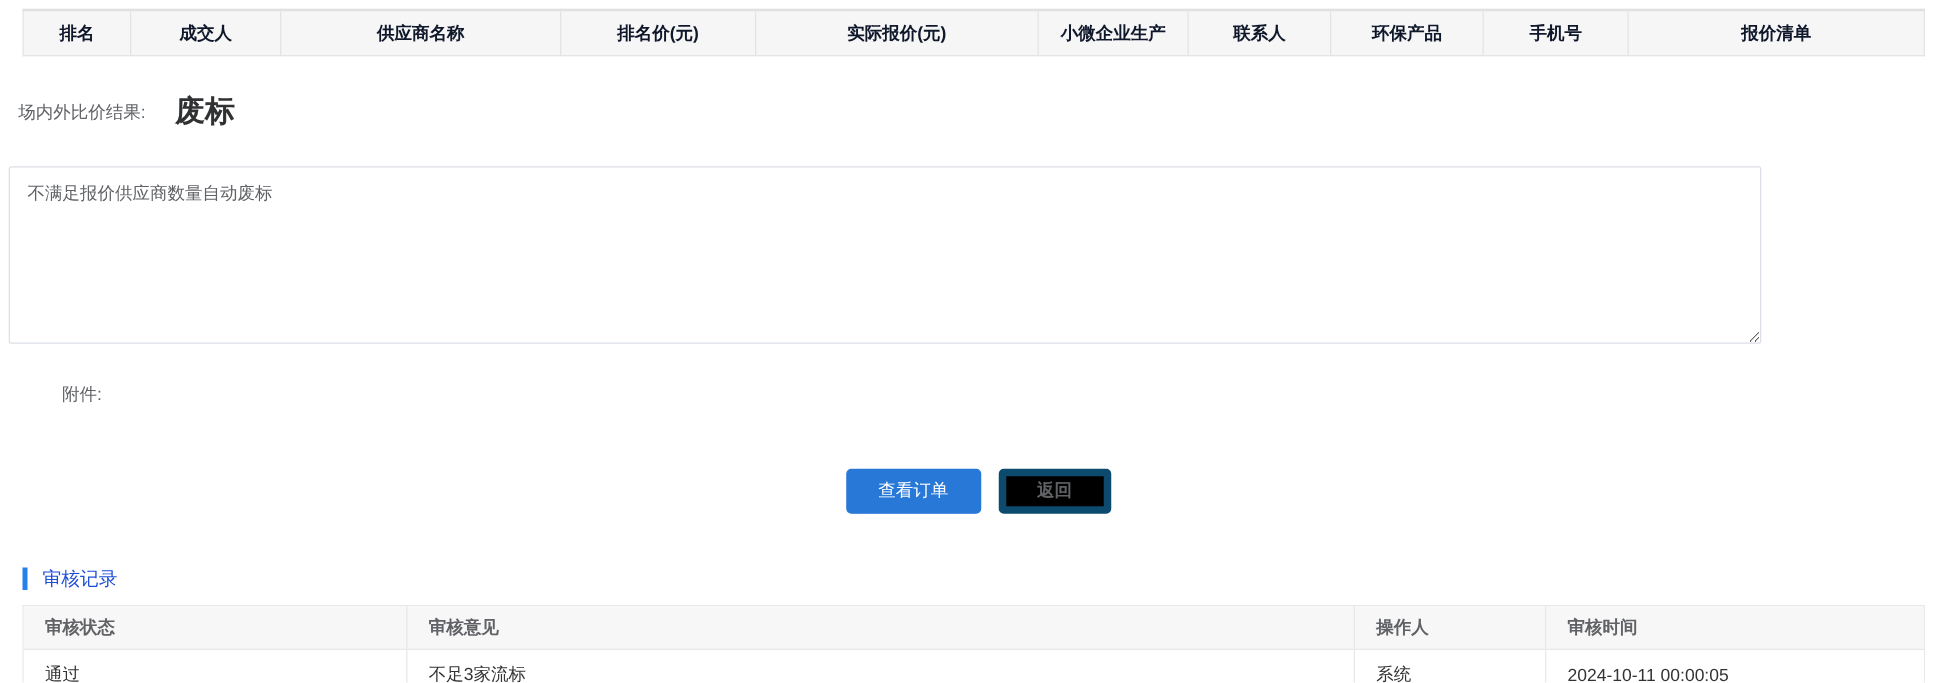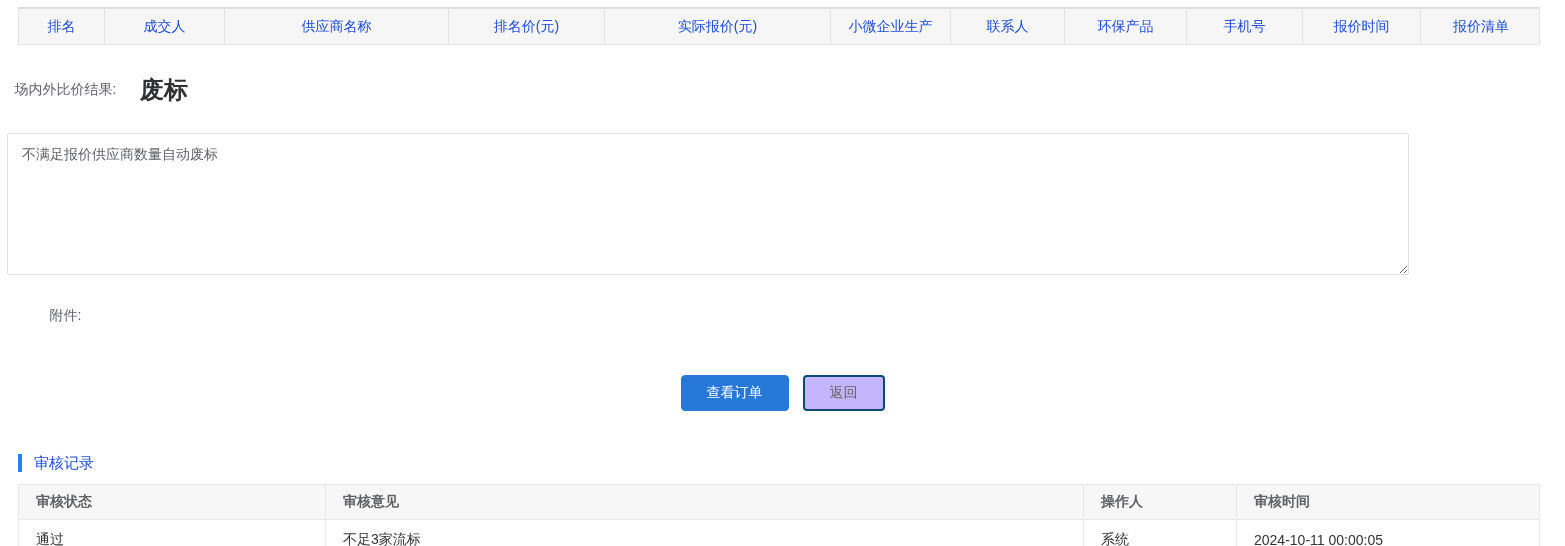--- a/index.html
+++ b/index.html
@@ -17,24 +17,25 @@
     display: flex;
     background: #f6f6f6;
     border: 1px solid #e4e4e4;
     border-top: 2px solid #e0e0e0;
   }
   .qcell {
     display: flex;
     align-items: center;
     justify-content: center;
     font-size: 14px;
-    color: #1d4ed8;
+    color: #0f172a;
     border-right: 1px solid #e3e3e3;
     white-space: nowrap;
     overflow: hidden;
+    font-weight: bold;
   }
   .qcell:last-child { border-right: none; }
 
   
   .form-row { display: flex; }
   .form-label {
     width: 131px;
     text-align: center;
     font-size: 14px;
     color: #606266;
@@ -80,23 +81,24 @@
     font-family: "Liberation Sans", "DejaVu Sans", sans-serif;
     cursor: pointer;
     padding: 0 25px;
   }
   .btn-primary {
     background: #2878d8;
     color: #ffffff;
     border: 1px solid #2878d8;
   }
   .btn-default {
-    background: #c4b5fd;
+    background: #000000;
     color: #606266;
-    border: 2px solid #0c4a6e;
+    border: 6px solid #0c4a6e;
+    font-weight: bold;
   }
 
   
   .section-title {
     margin: 43px 0 0 18px;
     display: flex;
     align-items: center;
     height: 18px;
   }
   .title-bar {
@@ -149,21 +151,20 @@
 <div class="quote-table">
   <div class="qcell" style="flex:0 0 86px">排名</div>
   <div class="qcell" style="flex:0 0 120px">成交人</div>
   <div class="qcell" style="flex:0 0 224px">供应商名称</div>
   <div class="qcell" style="flex:0 0 156px">排名价(元)</div>
   <div class="qcell" style="flex:0 0 226px">实际报价(元)</div>
   <div class="qcell" style="flex:0 0 120px">小微企业生产</div>
   <div class="qcell" style="flex:0 0 114px">联系人</div>
   <div class="qcell" style="flex:0 0 122px">环保产品</div>
   <div class="qcell" style="flex:0 0 116px">手机号</div>
-  <div class="qcell" style="flex:0 0 118px">报价时间</div>
   <div class="qcell" style="flex:1 0 120px">报价清单</div>
 </div>
 
 <div class="form-row row-result">
   <div class="form-label">场内外比价结果:</div>
   <div class="result-value">废标</div>
 </div>
 
 <div class="form-row row-note">
   <textarea class="note-textarea" style="">不满足报价供应商数量自动废标</textarea>

